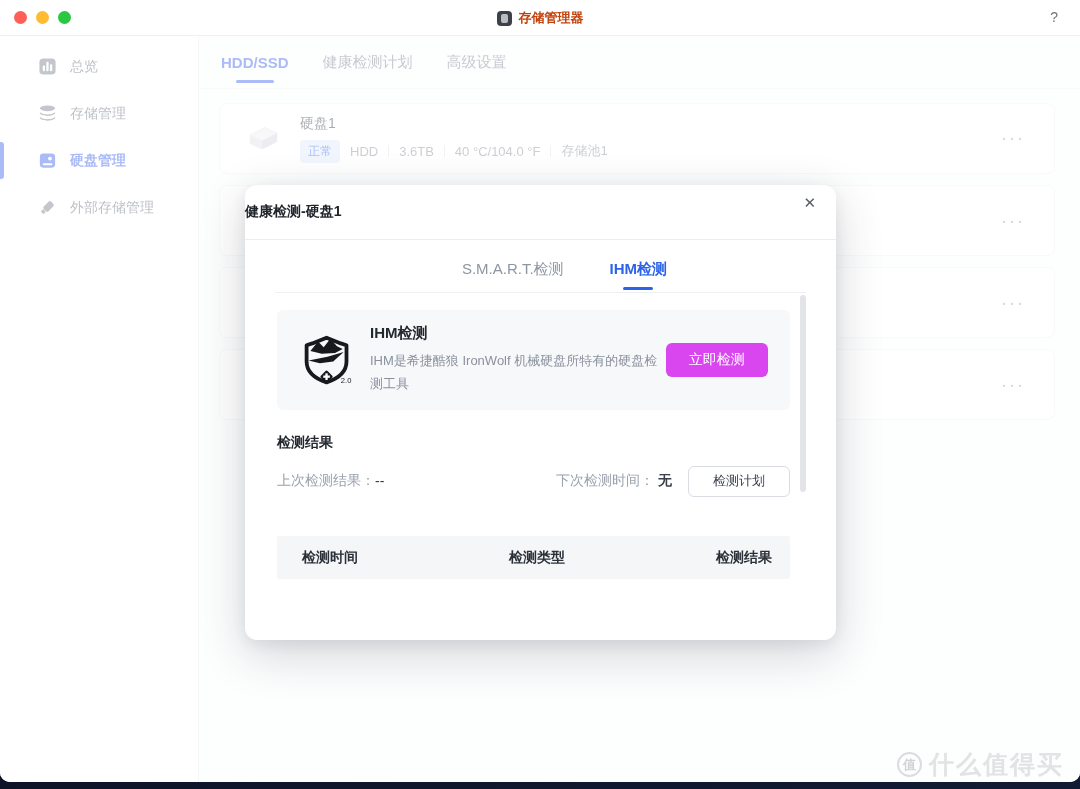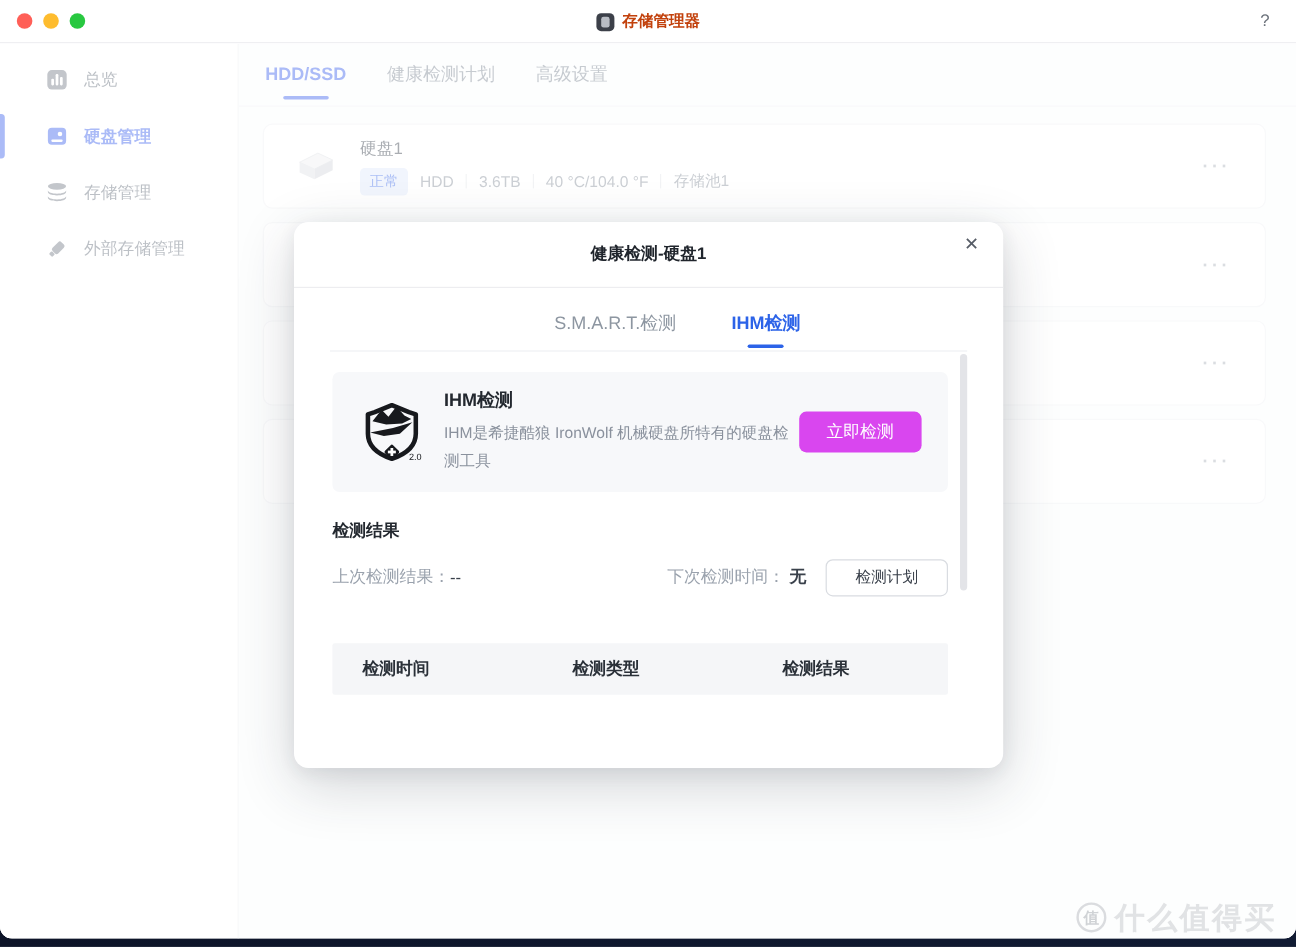--- a/index.html
+++ b/index.html
@@ -61,21 +61,21 @@
 
   
   .wash { position:absolute; inset:37px 0 0 0; background:rgba(255,255,255,0.55); z-index:5;
           pointer-events:none; }
 
   
   .modal { position:absolute; left:245px; top:185px; width:591px; height:455px; background:#fff;
            border-radius:12px; z-index:10;
            box-shadow:0 14px 48px rgba(40,46,60,0.20), 0 4px 14px rgba(40,46,60,0.08); }
   .modal-head { position:relative; height:55px; border-bottom:1px solid #ededf0; display:flex;
-                align-items:center; justify-content:center; }
+                align-items:center; }
   .modal-title { font-size:14px; font-weight:700; color:#20252c; }
   .modal-close { position:absolute; right:20px; top:9px; font-size:15px; color:#565c66; cursor:pointer; }
 
   .modal-tabs { height:52px; display:flex; align-items:flex-end; justify-content:center; gap:46px;
                 padding-bottom:13px;margin-left:48px; }
   .dtab { font-size:15px; color:#8d96a1; cursor:pointer; position:relative; }
   .dtab.active { color:#2c63e8; font-weight:600; }
   .dtab.active::after { content:""; position:absolute; left:50%; transform:translateX(-50%);
                         bottom:-11px; width:30px; height:3px; border-radius:2px; background:#2c63e8; }
   .modal-sep { margin:0 30px; border-bottom:1px solid #eef0f3; }
@@ -98,21 +98,21 @@
   .muted { font-size:14px; color:#9aa2ad; }
   .value-dark { font-size:14px; color:#3a414b; }
   .result-right { margin-left:auto; display:flex; align-items:center; gap:4px; }
   .btn-plain { margin-left:12px; width:102px; height:31px; background:#fff; border:1px solid #d9dce1;
                border-radius:6px; font-size:13px; color:#3a414b; cursor:pointer;
                font-family:"Liberation Sans",sans-serif; }
 
   .history-section { margin-top:40px; }
   .history-table { margin-top:15px; height:43px; background:#f5f6f8; border-radius:2px;
                    display:grid; grid-template-columns:175px 175px 1fr; align-items:center;
-                   padding-left:25px; }
+                   padding-left:25px;gap:32px; }
   .th { font-size:14px; font-weight:700; color:#2a3038; }
 
   .scroll-thumb { position:absolute; top:110px; right:30px; width:6px; height:197px;
                   background:#e3e4e8; border-radius:3px; z-index:11; cursor:pointer; }
 
   
   .watermark { position:absolute; right:16px; bottom:8px; z-index:30; display:flex; align-items:center;
                gap:7px; pointer-events:none; }
   .wm-logo { width:25px; height:25px; border:2px solid rgba(190,192,196,0.55); border-radius:50%;
              display:flex; align-items:center; justify-content:center; font-size:13px; font-weight:700;
@@ -145,39 +145,39 @@
           <span class="sicon">
             <svg viewBox="0 0 20 20">
                 <rect x="1.5" y="1.5" width="17" height="17" rx="4" fill="#7b828d"></rect>
                 <rect x="5" y="9" width="2.4" height="6" rx="1" fill="#fff"></rect>
                 <rect x="8.8" y="5" width="2.4" height="10" rx="1" fill="#fff"></rect>
                 <rect x="12.6" y="7.5" width="2.4" height="7.5" rx="1" fill="#fff"></rect>
               </svg>
           </span>
           <span>总览</span>
         </div>
+        <div class="side-item">
+          <span class="sicon">
+            <svg viewBox="0 0 20 20">
+                <ellipse cx="10" cy="4.5" rx="8" ry="3" fill="#7b828d"></ellipse>
+                <path d="M2 8c0 1.7 3.6 3 8 3s8-1.3 8-3v1.5c0 1.7-3.6 3-8 3s-8-1.3-8-3z" fill="#7b828d"></path>
+                <path d="M2 13c0 1.7 3.6 3 8 3s8-1.3 8-3v1.5c0 1.7-3.6 3-8 3s-8-1.3-8-3z" fill="#7b828d"></path>
+              </svg>
+          </span>
+          <span>存储管理</span>
+        </div>
         <div class="side-item active">
           <span class="sicon">
             <svg viewBox="0 0 20 20">
                 <rect x="2" y="2.5" width="16" height="15" rx="3.5" fill="#4569ee"></rect>
                 <circle cx="12.6" cy="8" r="2" fill="#fff"></circle>
                 <rect x="5" y="13" width="10" height="2" rx="1" fill="#fff"></rect>
               </svg>
           </span>
           <span>硬盘管理</span>
-        </div>
-        <div class="side-item">
-          <span class="sicon">
-            <svg viewBox="0 0 20 20">
-                <ellipse cx="10" cy="4.5" rx="8" ry="3" fill="#7b828d"></ellipse>
-                <path d="M2 8c0 1.7 3.6 3 8 3s8-1.3 8-3v1.5c0 1.7-3.6 3-8 3s-8-1.3-8-3z" fill="#7b828d"></path>
-                <path d="M2 13c0 1.7 3.6 3 8 3s8-1.3 8-3v1.5c0 1.7-3.6 3-8 3s-8-1.3-8-3z" fill="#7b828d"></path>
-              </svg>
-          </span>
-          <span>存储管理</span>
         </div>
         <div class="side-item">
           <span class="sicon">
             <svg viewBox="0 0 20 20">
                 <g transform="rotate(45 10 10)">
                   <rect x="6.5" y="3" width="7" height="11" rx="2" fill="#7b828d"></rect>
                   <rect x="8" y="14.5" width="4" height="3.5" rx="1" fill="#7b828d"></rect>
                 </g>
               </svg>
           </span>

